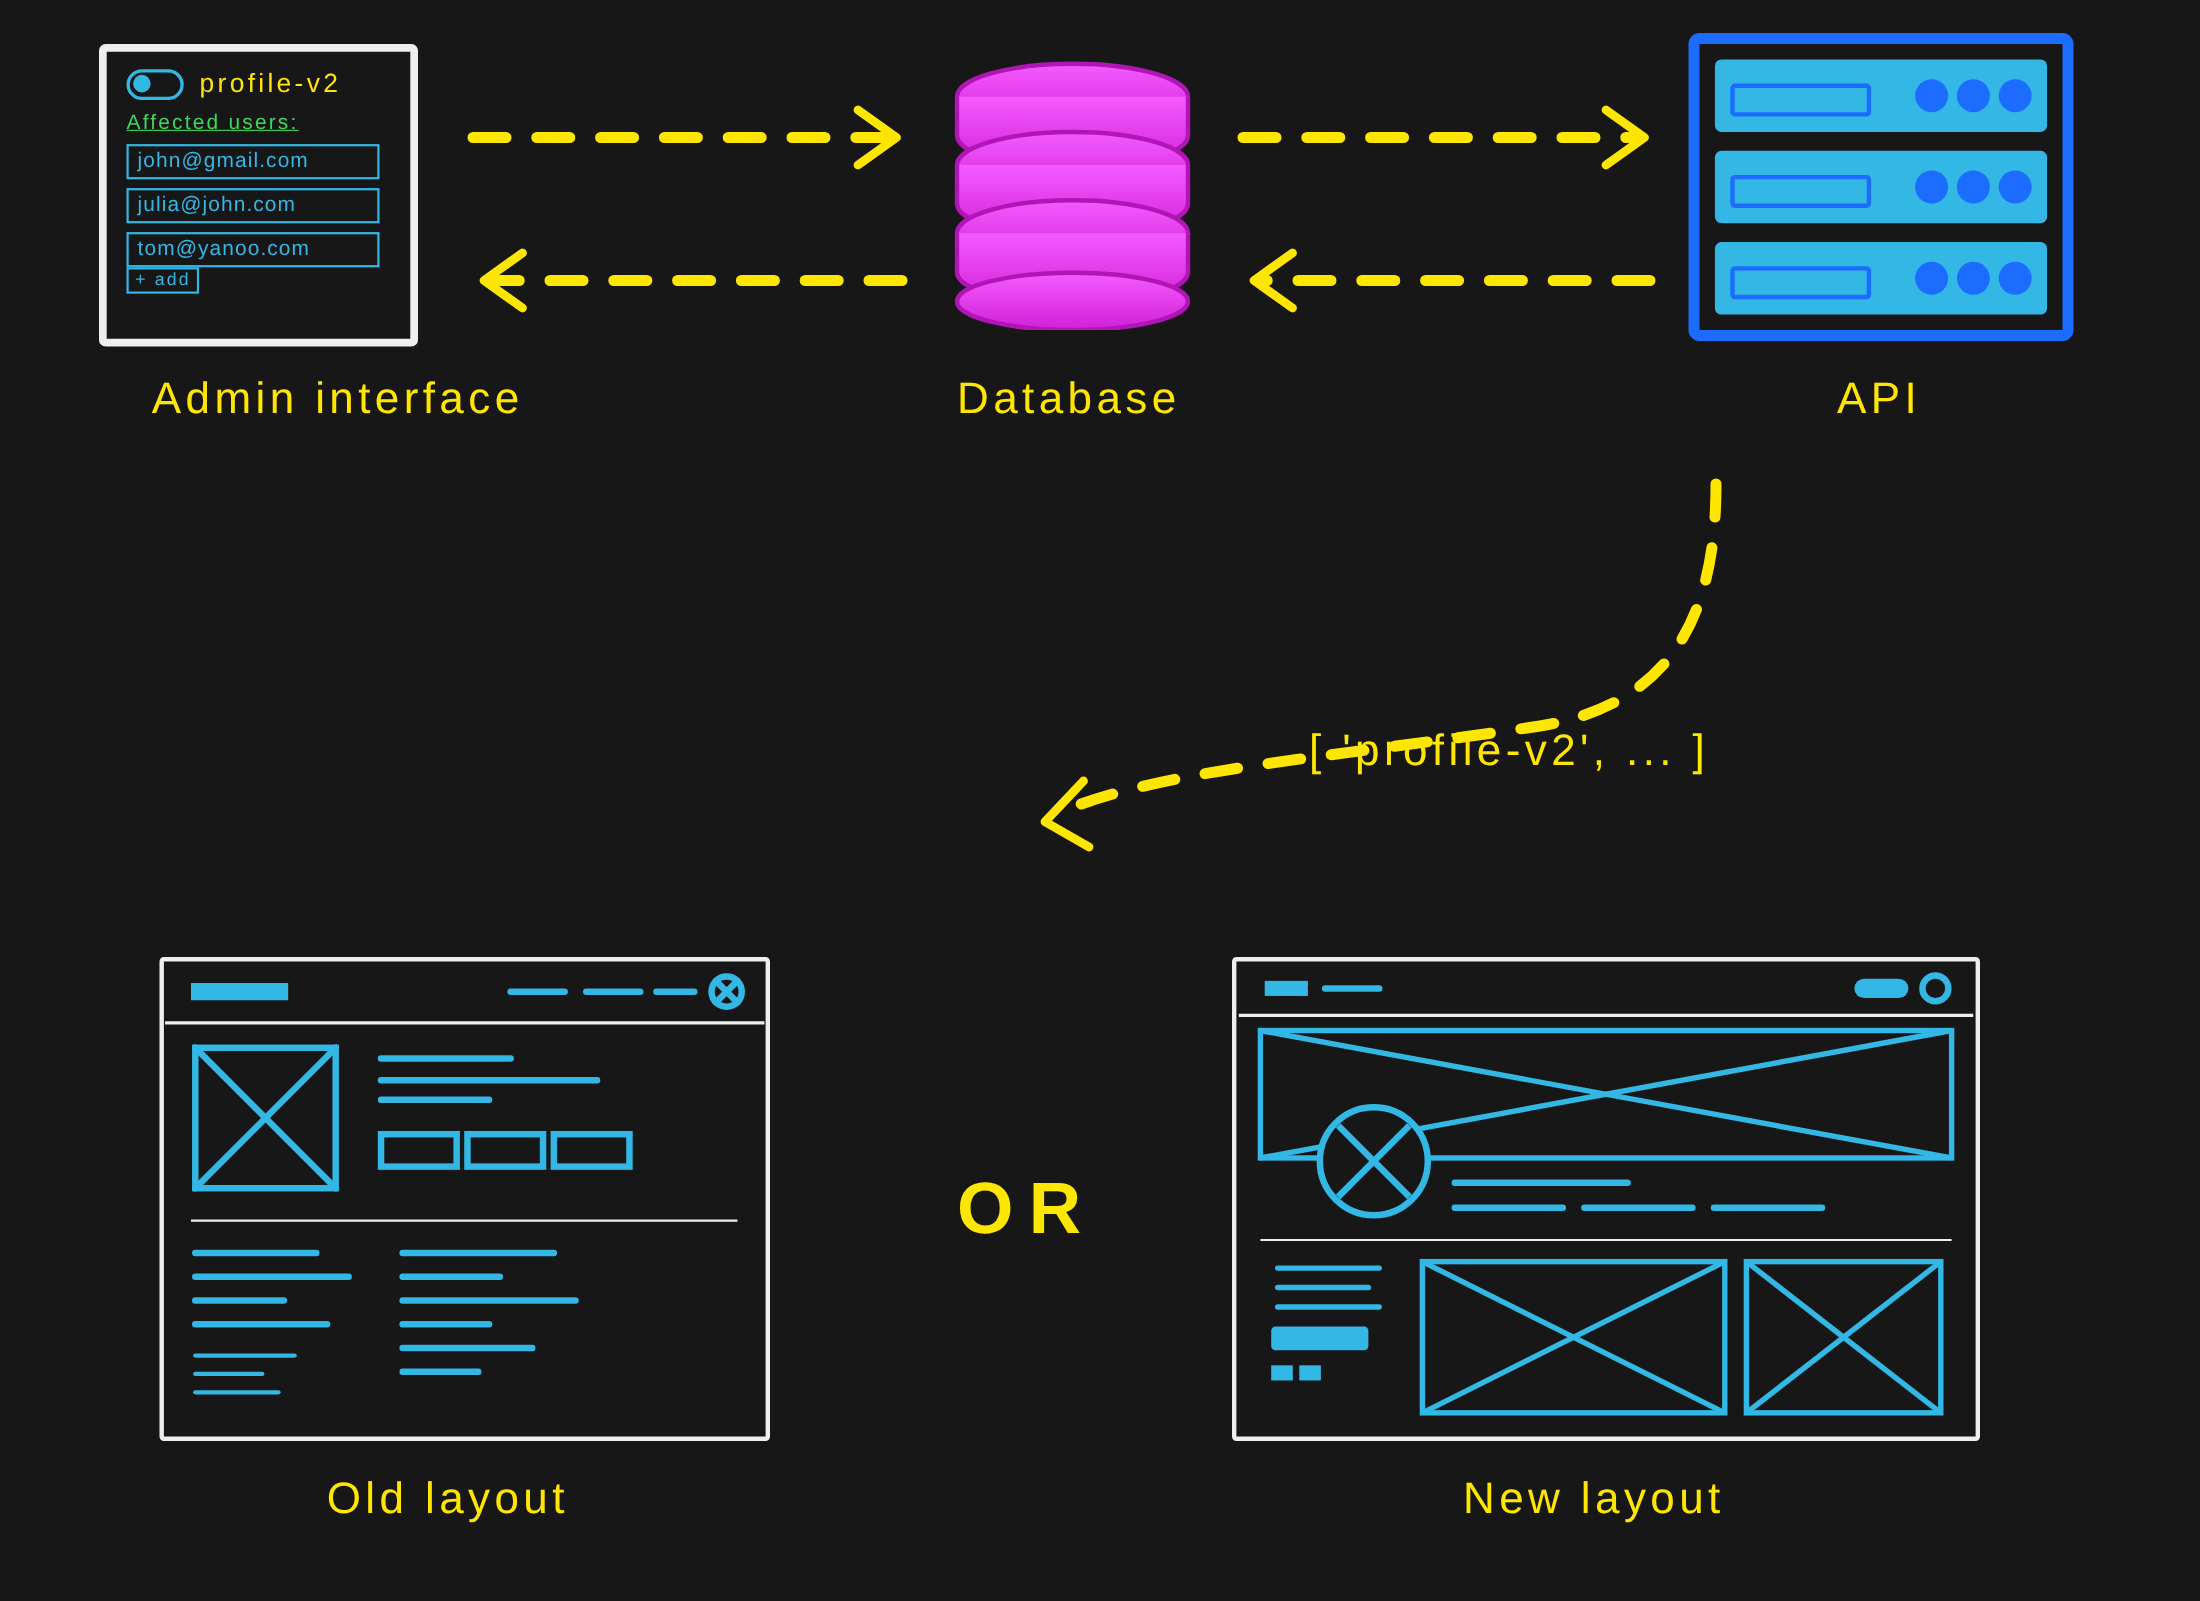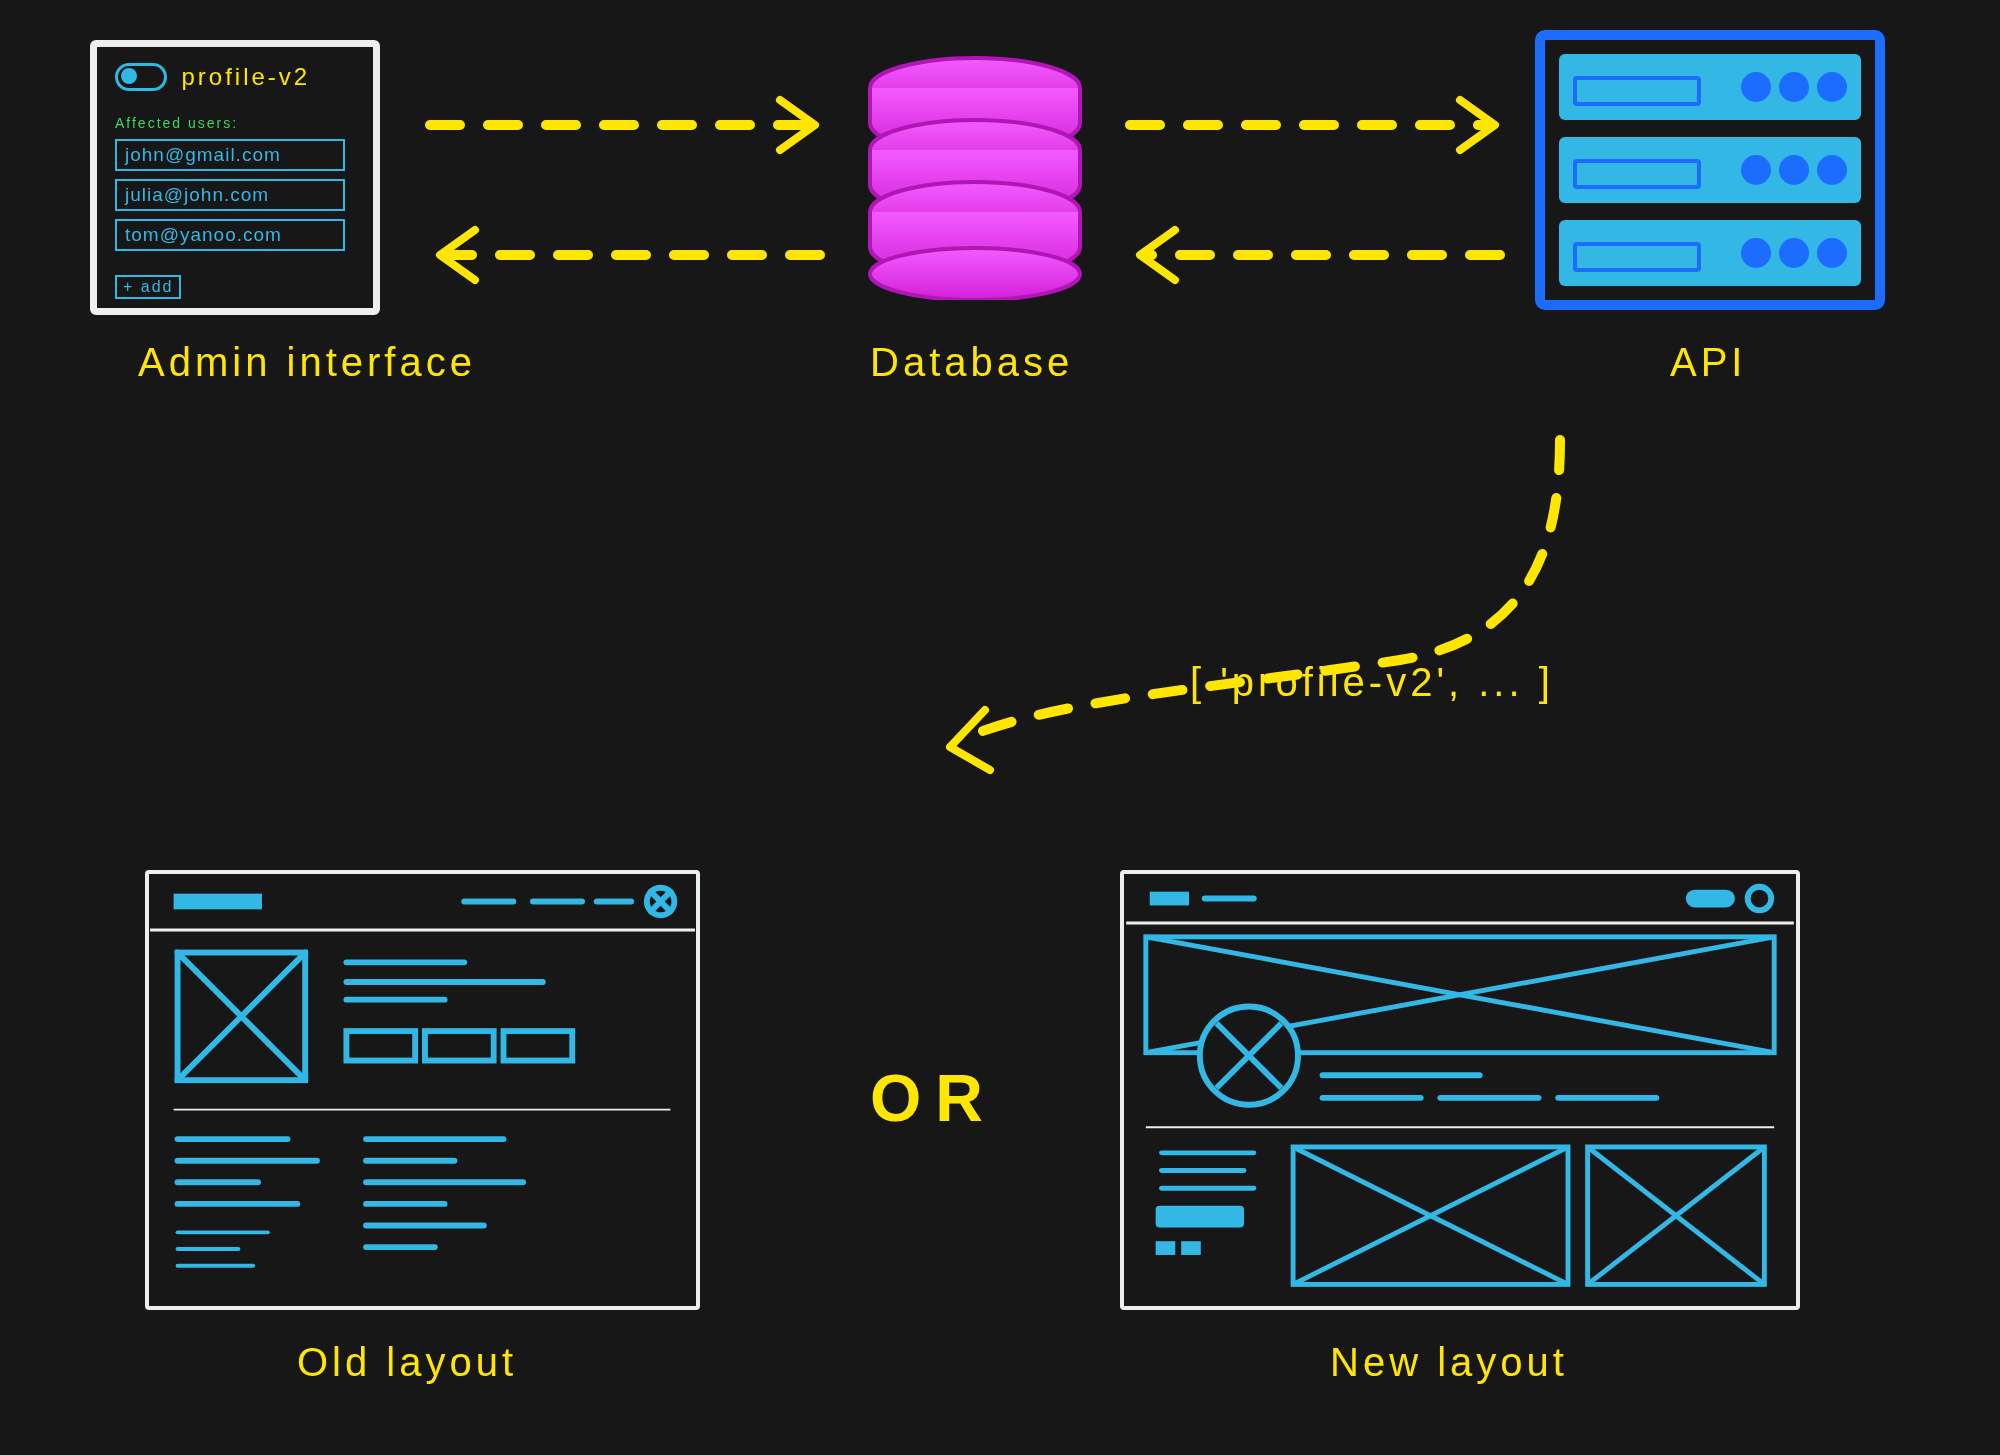--- a/index.html
+++ b/index.html
@@ -67,35 +67,36 @@
   .admin-title {
     display: inline-block;
     color: var(--chalk-yellow);
     font-size: 24px;
     letter-spacing: 3px;
     margin-left: 10px;
     vertical-align: middle;
   }
   .admin-sub {
     color: var(--chalk-green);
-    font-size: 14px;
+    font-size: 19px;
     letter-spacing: 2px;
-    margin-top: 24px;
+    margin-top: 10px;
+    text-decoration: underline;
   }
   .admin-field {
     margin-top: 8px;
     border: 2px solid var(--chalk-cyan);
     color: var(--chalk-cyan);
     font-size: 19px;
     letter-spacing: 1px;
     padding: 3px 8px;
     width: 210px;
   }
   .admin-add {
-    margin-top: 24px;
+    margin-top: 0;
     display: inline-block;
     border: 2px solid var(--chalk-cyan);
     color: var(--chalk-cyan);
     font-size: 16px;
     padding: 1px 6px;
     letter-spacing: 2px;
     text-align: right;
   }
 
   

